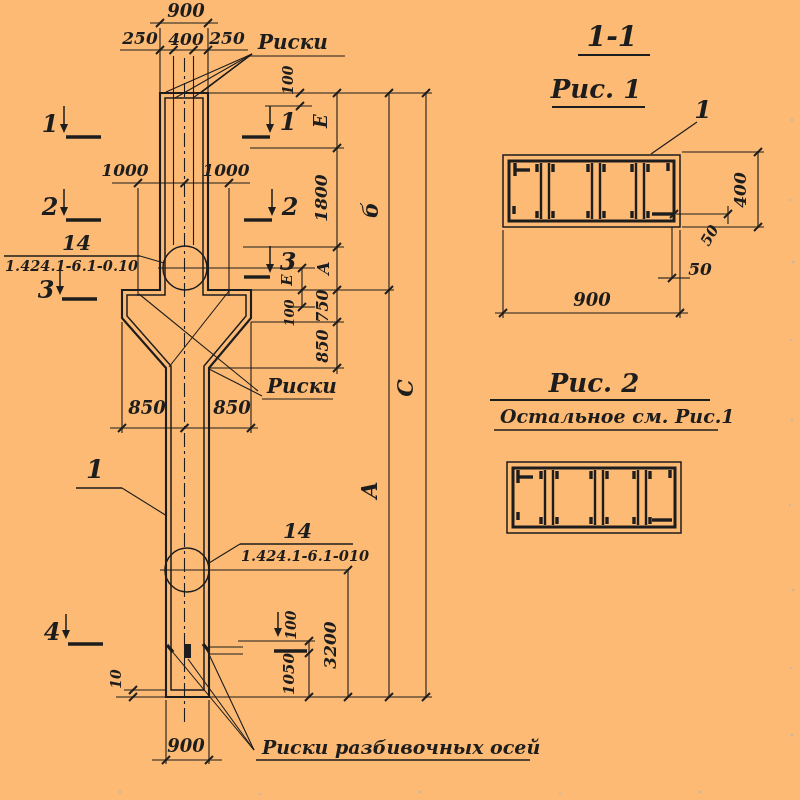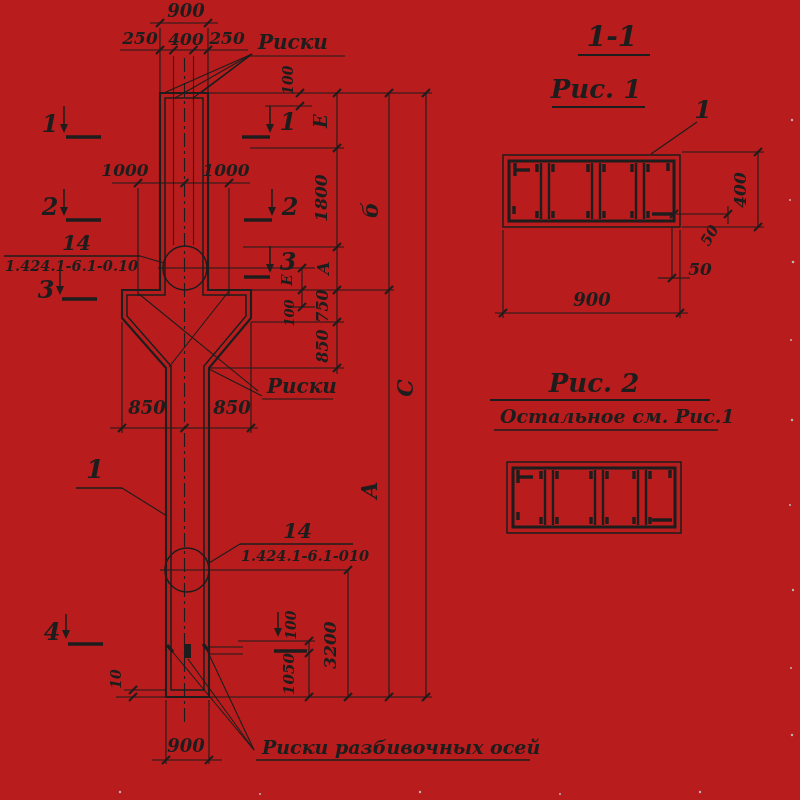--- a/index.html
+++ b/index.html
@@ -1,16 +1,16 @@
 <!DOCTYPE html>
 <html><head>
 <meta charset="utf-8">
 <style>
   html,body{margin:0;padding:0;background:#e8e8e4;}
-  .page{position:relative;width:800px;height:800px;background:#b91c1c;overflow:hidden;}
+  .page{position:relative;width:800px;height:800px;background:#fdba74;overflow:hidden;}
   svg{display:block;}
   .hw{font-family:"DejaVu Serif",serif;font-style:italic;font-weight:bold;fill:#1d1d1d;}
   .ln{stroke:#1d1d1d;fill:none;}
   .thin{stroke-width:1.1;}
   .mid{stroke-width:1.5;}
   .thick{stroke-width:2.1;}
   .xthick{stroke-width:3.4;}
   .tick{stroke:#1d1d1d;stroke-width:1.9;}
   .fillink{fill:#1d1d1d;stroke:none;}
 </style>

